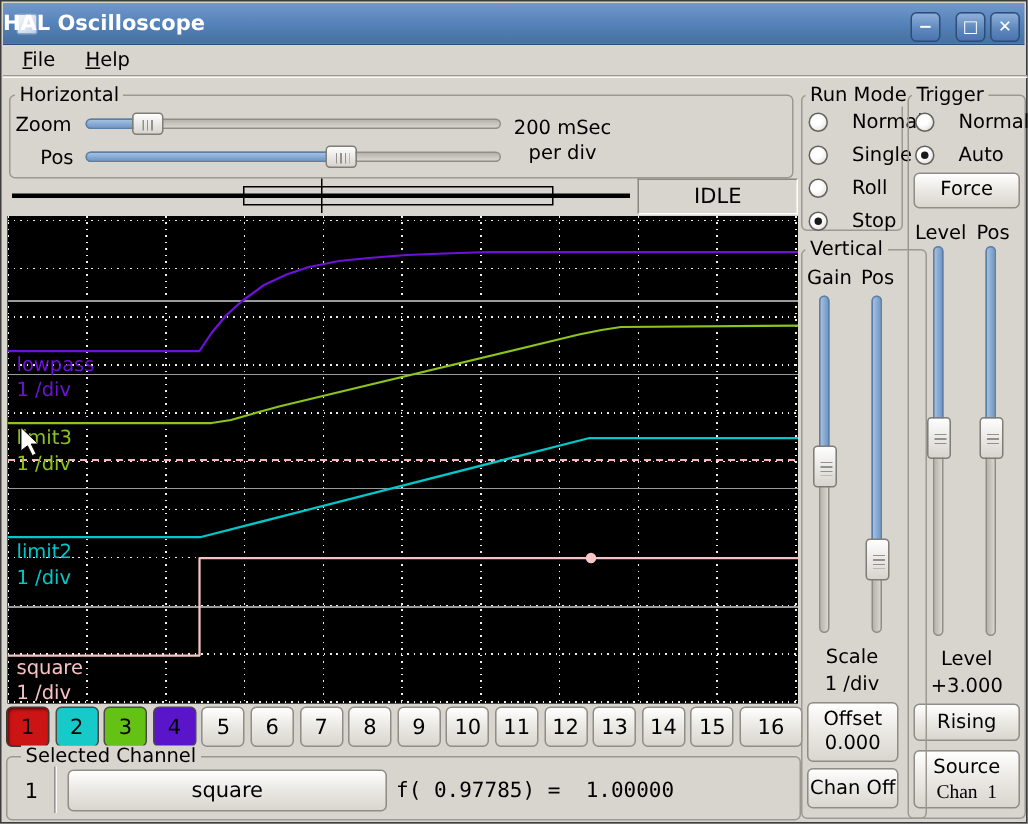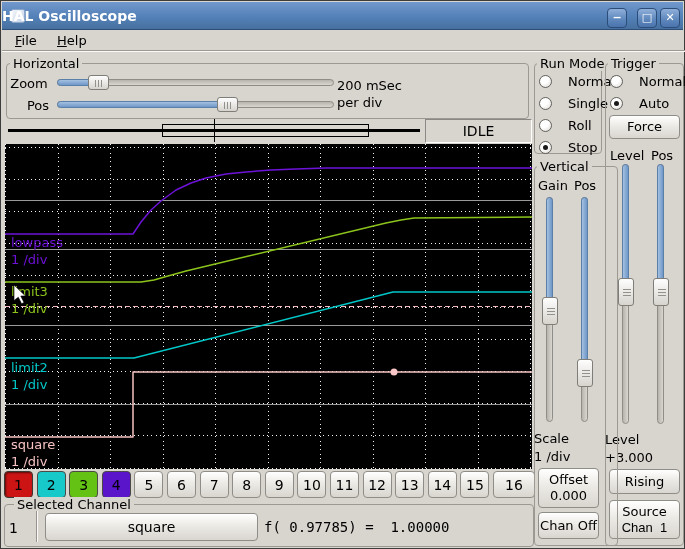--- a/index.html
+++ b/index.html
@@ -72,21 +72,21 @@
   
   .chan{position:absolute;top:470px;width:29px;height:27px;border-radius:4px;
     border:1px solid #8f8d88;font-size:14px;display:flex;align-items:center;justify-content:center;
     background:linear-gradient(#ffffff,#eceae5 45%,#d9d6d0)}
   .chan.colored{border:1px solid #4c4a46}
   .chan.pressed{box-shadow:inset 1px 1px 2px rgba(0,0,0,.55);border:1px solid #3a3835}
 
   
   .txt13{position:absolute;font-size:13px;line-height:17px;white-space:nowrap}
   .txt14{position:absolute;font-size:14px;line-height:18px;white-space:nowrap}
-  .center{}
+  .center{text-align:center}
   .mono{font-family:"DejaVu Sans Mono","Liberation Mono",monospace;white-space:pre}
   .vsep{position:absolute;width:2px;border-left:1px solid #95938e;border-right:1px solid #fbfaf8}
 </style>
 </head>
 <body>
 
 <div id="win">
 
   <div class="titlebar">
     <span class="win-icon"></span>
@@ -265,21 +265,21 @@
     <div class="fill" style="height:118px"></div>
     <div class="handle" style="top:114px"></div>
   </div>
   <div class="txt13 center" style="left:604px;top:430px;width:79px">Level</div>
   <div class="txt13 center" style="left:604px;top:448px;width:79px">+3.000</div>
   <div class="btn" style="left:608px;top:468px;width:71px;height:25px">
     <span>Rising</span>
   </div>
   <div class="btn" style="left:608px;top:499px;width:71px;height:39px">
     <div>Source</div>
-    <div class="mono" style="font-family:Liberation Sans, sans-serif">Chan  1</div>
+    <div class="mono" style="font-family:Liberation Serif, serif">Chan  1</div>
   </div>
 
   <div class="frame" style="left:533px;top:165px;width:84px;height:380px">
     <span class="frame-label" style="left:2px">Vertical</span>
   </div>
   <div class="txt13" style="left:537px;top:176px">Gain</div>
   <div class="txt13" style="left:573px;top:176px">Pos</div>
   <div class="vslider" style="left:541px;top:196px;height:225px">
     <div class="trough"></div>
     <div class="fill" style="height:104px"></div>

